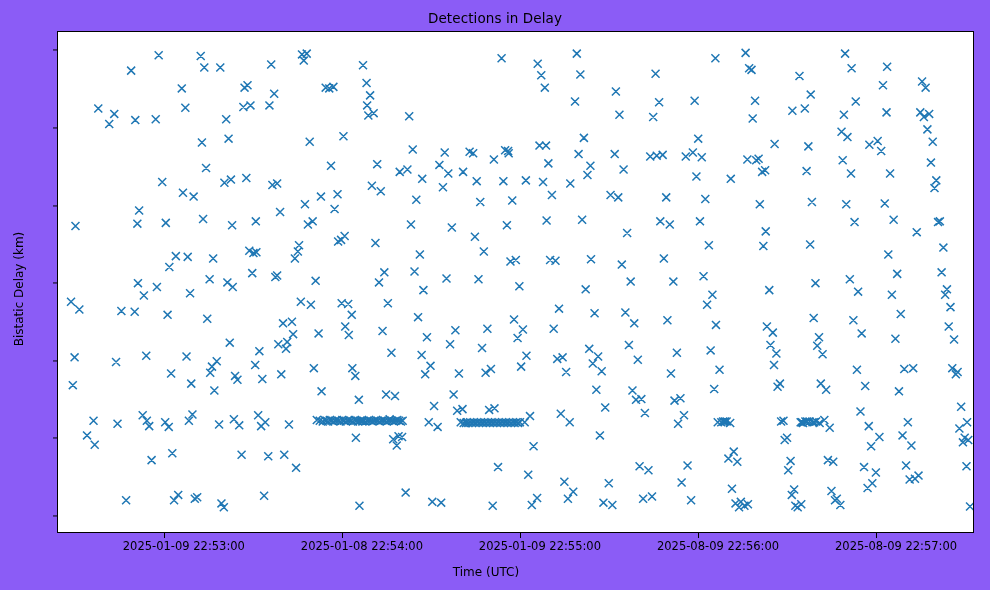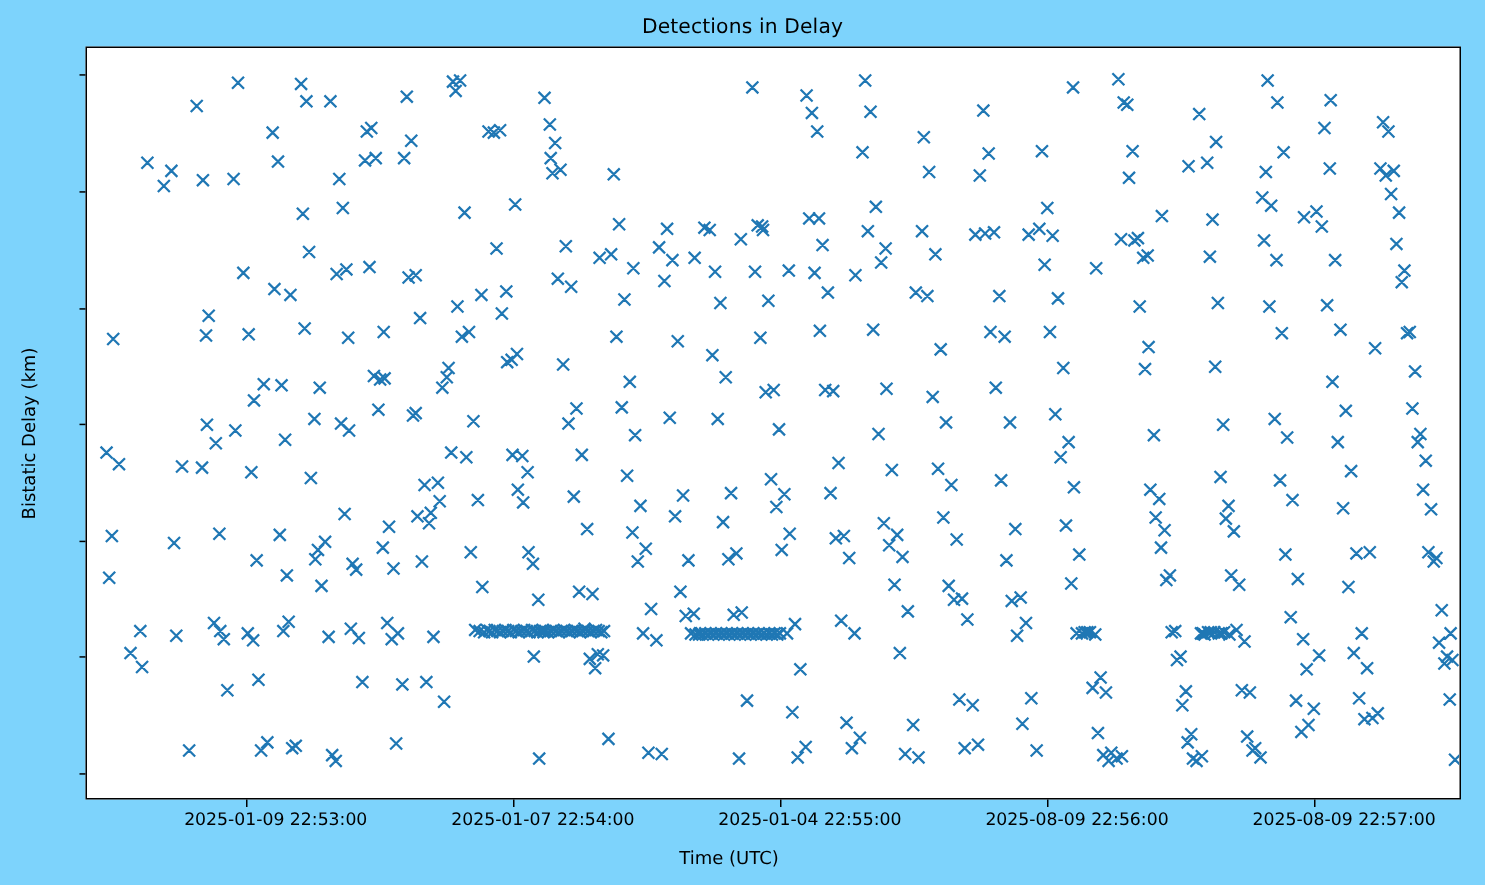--- a/index.html
+++ b/index.html
@@ -1,18 +1,18 @@
 <!DOCTYPE html>
 <html><head>
 <meta charset="utf-8">
 <style>
   html,body{margin:0;padding:0;background:#ffffff;}
   body{width:990px;height:590px;overflow:hidden;
        font-family:"DejaVu Sans","Liberation Sans",sans-serif;}
-  #figure{position:relative;width:990px;height:590px;background:#7dd3fc;}
+  #figure{position:relative;width:990px;height:590px;background:#8b5cf6;}
   #title{position:absolute;left:0;top:10px;width:990px;text-align:center;
          font-size:13.5px;color:#000000;letter-spacing:0.1px;}
   #axes{position:absolute;left:57px;top:31px;width:917px;height:502px;
         border:1.1px solid #000000;box-sizing:border-box;background:#ffffff;
         overflow:hidden;}
   #points{position:absolute;left:0;top:0;width:100%;height:100%;}
   .ytick-mark{position:absolute;width:4.5px;height:1.1px;background:#000000;
               transform:translateY(-50%);}
   .xtick-label{position:absolute;top:539px;font-size:11.5px;color:#000000;
                transform:translateX(-50%);white-space:nowrap;margin-left:20px;}
@@ -43,23 +43,23 @@
     <div id="xlabel">Time (UTC)</div>
   <div class="ytick-mark" style="top: 515.93px; left: 52.5px;"></div>
       <div class="ytick-mark" style="top: 438.342px; left: 52.5px;"></div>
       <div class="ytick-mark" style="top: 360.753px; left: 52.5px;"></div>
       <div class="ytick-mark" style="top: 283.164px; left: 52.5px;"></div>
       <div class="ytick-mark" style="top: 205.575px; left: 52.5px;"></div>
       <div class="ytick-mark" style="top: 127.986px; left: 52.5px;"></div>
       <div class="ytick-mark" style="top: 50.3972px; left: 52.5px;"></div>
       <div class="xtick-label" style="left: 163.835px;">2025-01-09 22:53:00</div>
       <div class="xtick-mark" style="left: 163.835px;"></div>
-      <div class="xtick-label" style="left: 341.893px;">2025-01-07 22:54:00</div>
+      <div class="xtick-label" style="left: 341.893px;">2025-01-08 22:54:00</div>
       <div class="xtick-mark" style="left: 341.893px;"></div>
-      <div class="xtick-label" style="left: 519.951px;">2025-01-04 22:55:00</div>
+      <div class="xtick-label" style="left: 519.951px;">2025-01-09 22:55:00</div>
       <div class="xtick-mark" style="left: 519.951px;"></div>
       <div class="xtick-label" style="left: 698.01px;">2025-08-09 22:56:00</div>
       <div class="xtick-mark" style="left: 698.01px;"></div>
       <div class="xtick-label" style="left: 876.068px;">2025-08-09 22:57:00</div>
       <div class="xtick-mark" style="left: 876.068px;"></div>
     </div>
 
 </div>
 
 </body></html>

